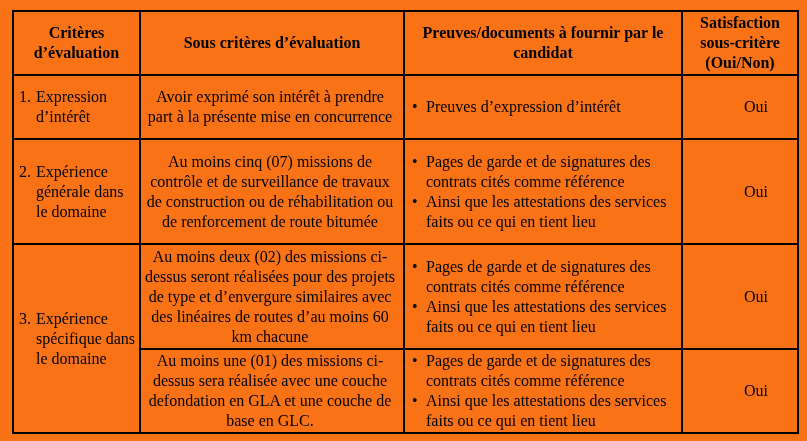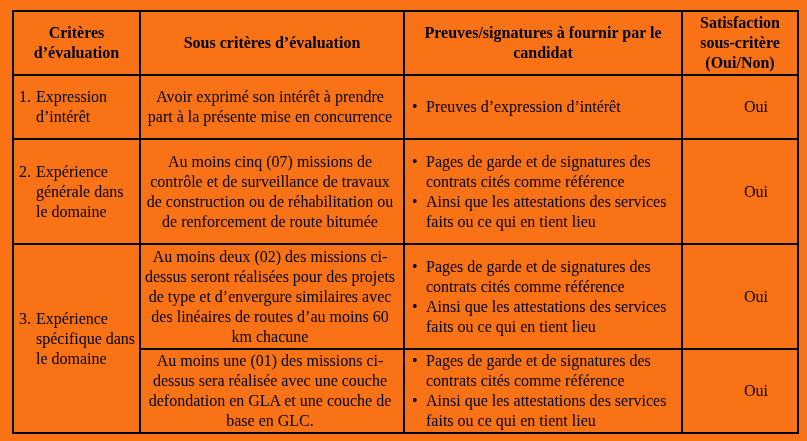--- a/index.html
+++ b/index.html
@@ -57,21 +57,21 @@
     <colgroup>
       <col style="width:127px">
       <col style="width:264px">
       <col style="width:278px">
       <col style="width:116px">
     </colgroup>
     <thead>
       <tr class="hdr">
         <th>Critères d’évaluation</th>
         <th>Sous critères d’évaluation</th>
-        <th>Preuves/signatures à fournir par le candidat</th>
+        <th>Preuves/documents à fournir par le candidat</th>
         <th>Satisfaction sous-critère (Oui/Non)</th>
       </tr>
     </thead>
     <tbody>
 
       <tr class="r1">
         <td class="criterion">
           <div class="num-item">
             <span class="num">1.</span>
             <span class="crit-text">Expression d’intérêt</span>

